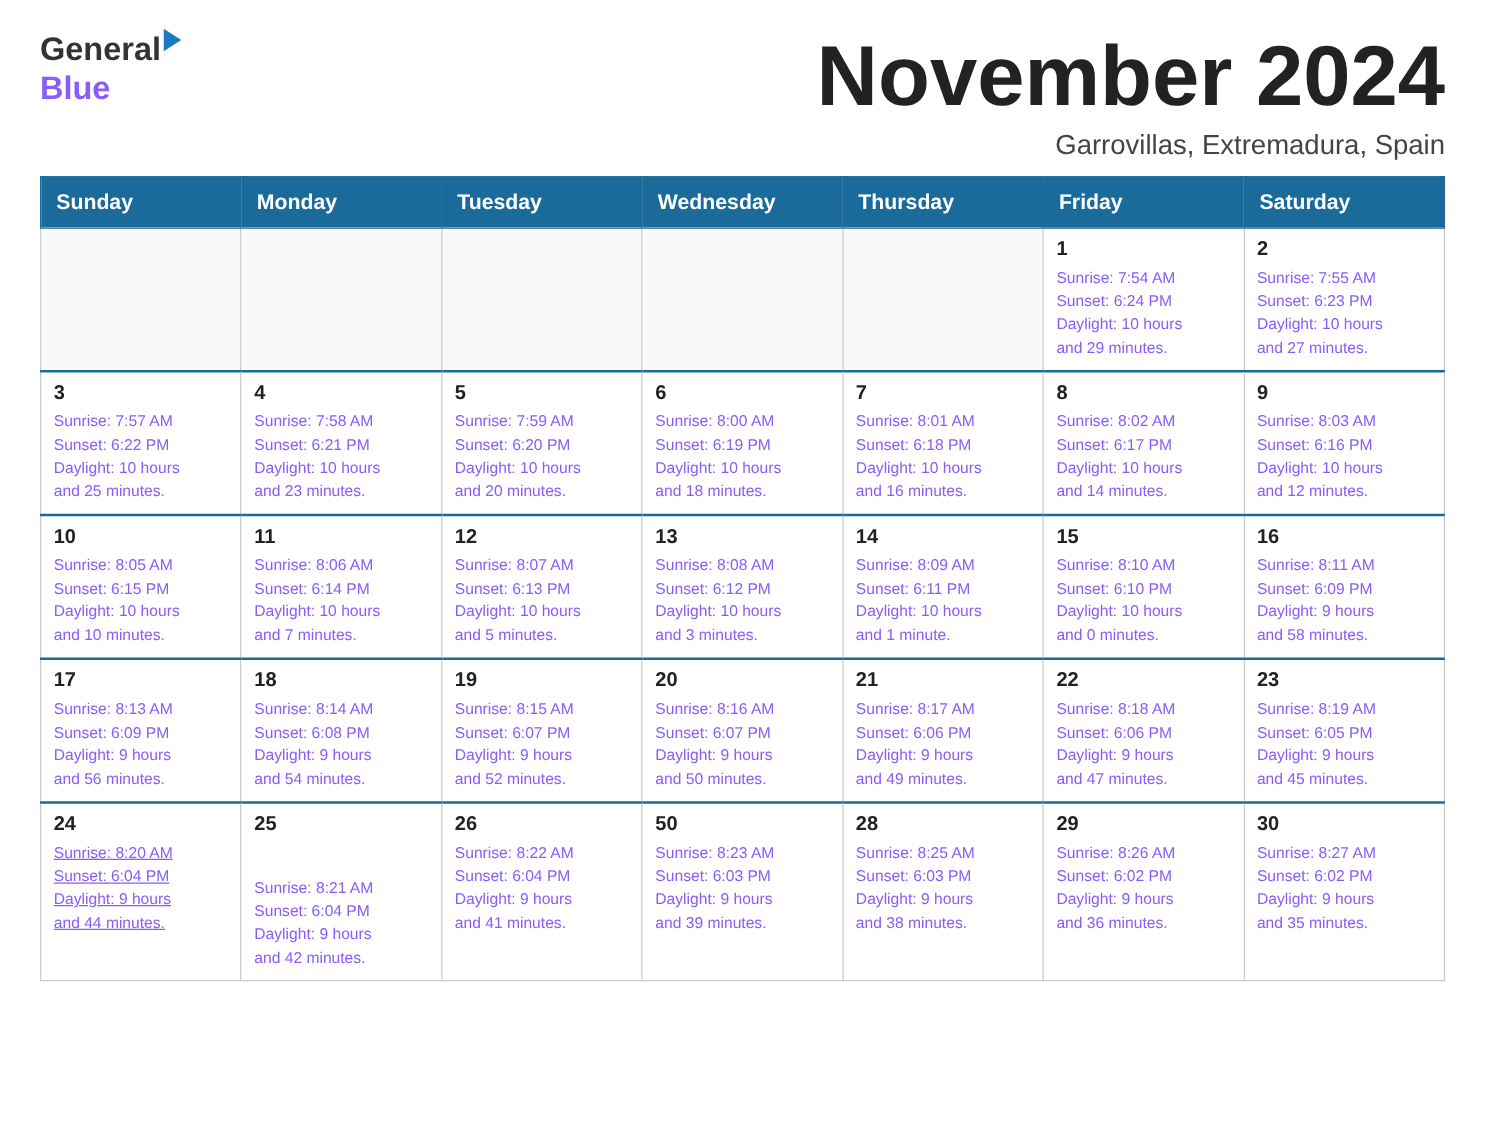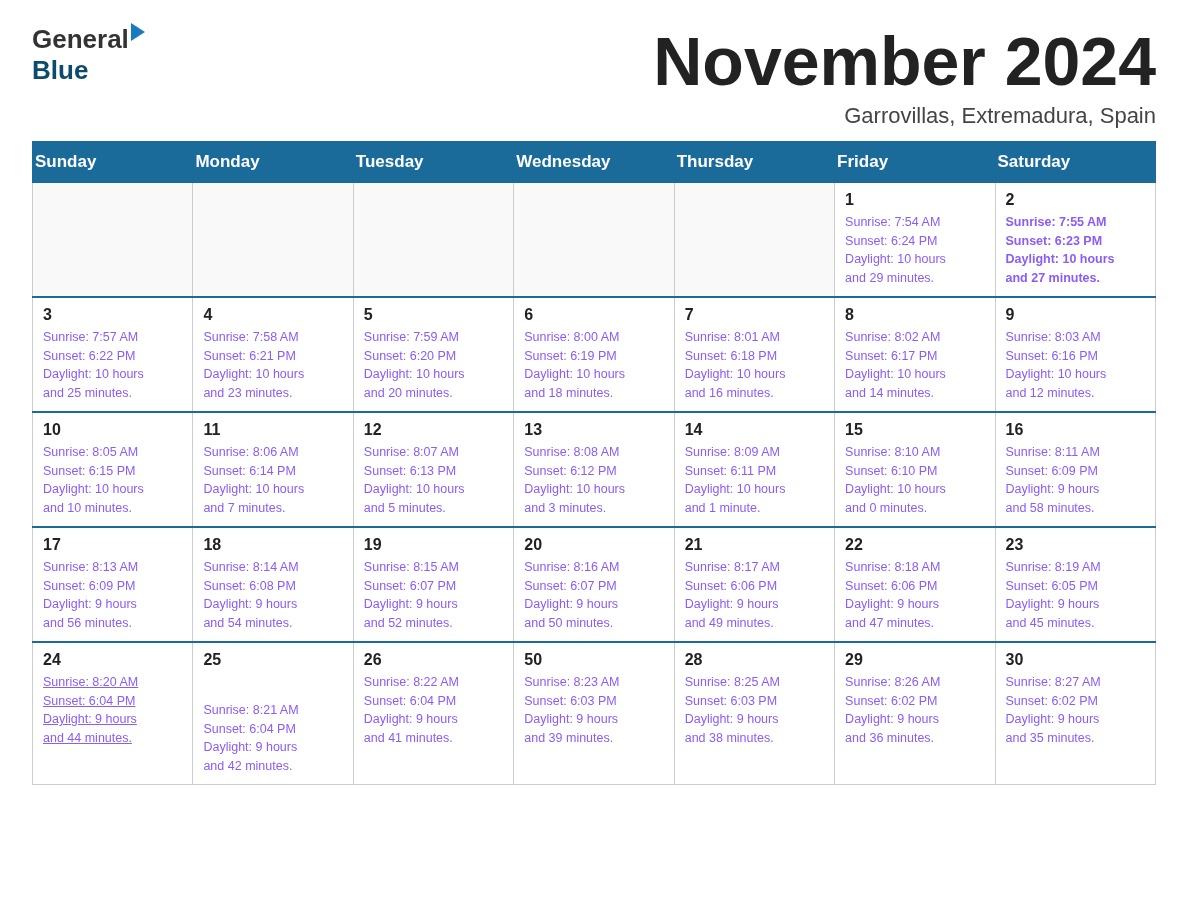--- a/index.html
+++ b/index.html
@@ -38,21 +38,21 @@
     .calendar {
       width: 100%;
       border-collapse: collapse;
       margin-top: 12px;
     }
     .calendar thead tr th {
       background: #1a6b9a;
       color: #fff;
       font-size: 17px;
       font-weight: bold;
-      padding: 10px 2px;
+      padding: 10px 12px;
       text-align: left;
       border: 1px solid #1a6b9a;
     }
     .calendar tbody tr td {
       border: 1px solid #ccc;
       vertical-align: top;
       padding: 8px 10px;
       width: calc(100% / 7);
       min-height: 110px;
       height: 110px;
@@ -93,21 +93,21 @@
       border-left: 14px solid #1a7abf;
       margin-left: 2px;
       margin-right: 0px;
       vertical-align: middle;
       position: relative;
       top: -1px;
     }
     .logo-line2 {
       font-size: 26px;
       font-weight: bold;
-      color: #0c4a6e;
+      color: #8b5cf6;
     }
   </style>
 </head>
 <body>
 
 <div class="header-row">
   <div class="logo">
     <div class="logo-wrapper">
       <span class="logo-text-general">General</span>
       <span class="logo-arrow"></span>
@@ -143,21 +143,21 @@
         <td class="empty"></td>
         <td>
           <span class="day-number">1</span>
           <div class="day-info" style="white-space: pre-line;">Sunrise: 7:54 AM
 Sunset: 6:24 PM
 Daylight: 10 hours
 and 29 minutes.</div>
         </td>
         <td>
           <span class="day-number">2</span>
-          <div class="day-info" style="white-space: pre-line; font-weight: bold;">Sunrise: 7:55 AM
+          <div class="day-info" style="white-space: pre-line;">Sunrise: 7:55 AM
 Sunset: 6:23 PM
 Daylight: 10 hours
 and 27 minutes.</div>
         </td>
       </tr>
       <tr class="row-divider">
         <td>
           <span class="day-number">3</span>
           <div class="day-info" style="white-space: pre-line;">Sunrise: 7:57 AM
 Sunset: 6:22 PM

